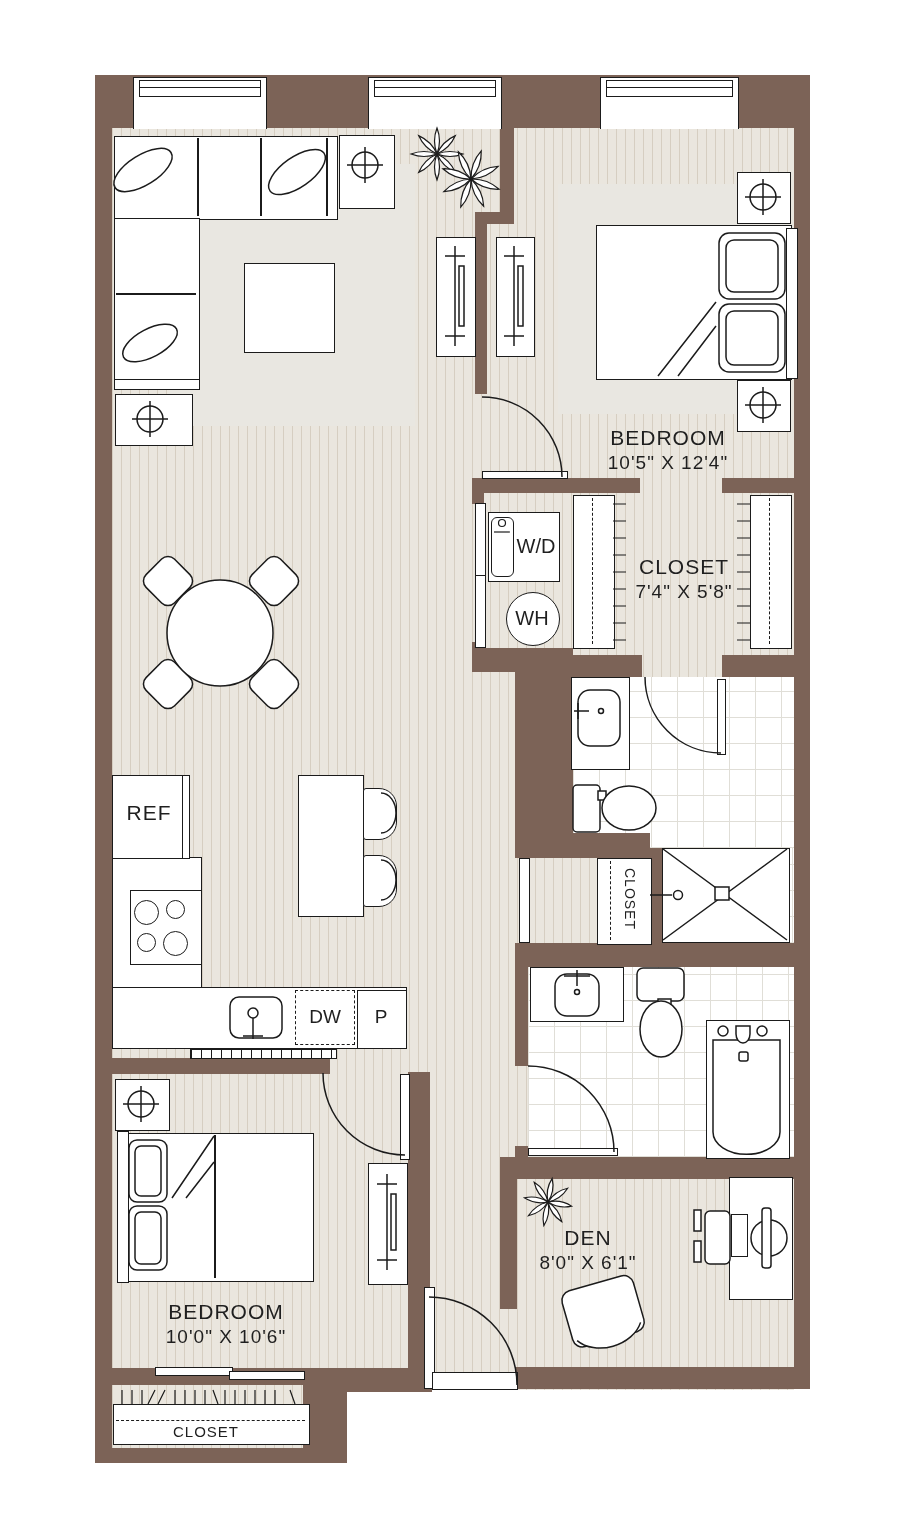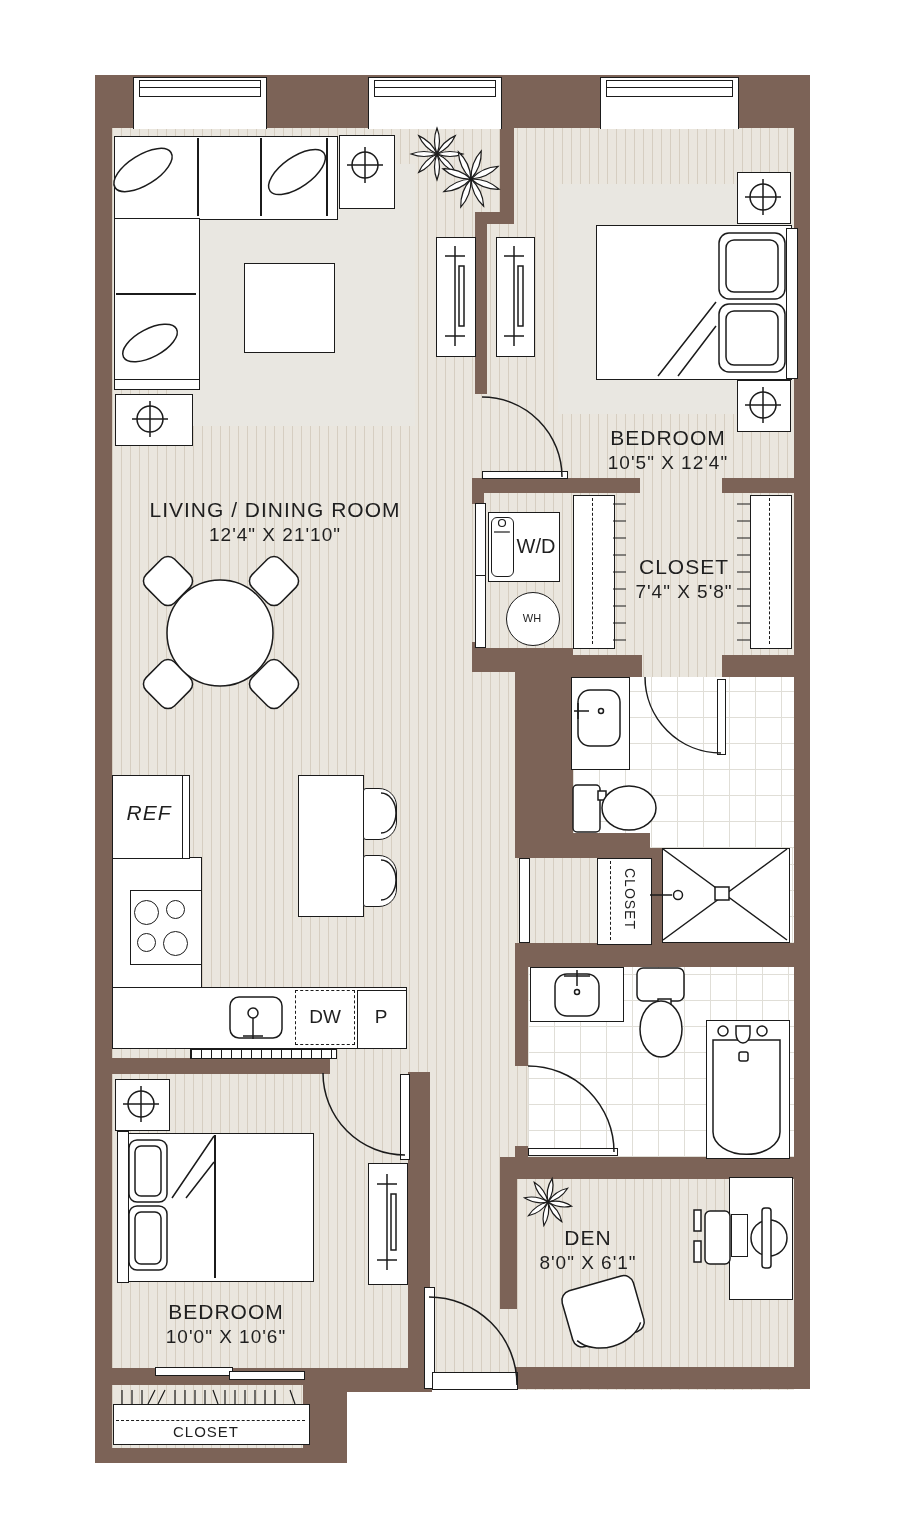--- a/index.html
+++ b/index.html
@@ -321,42 +321,38 @@
     </g>
 
     <g transform="rotate(-16 605 1318)">
       <rect x="568" y="1282" width="74" height="58" rx="10" fill="#fff"></rect>
       <path d="M 572 1332 a 37 28 0 0 0 66 0" fill="#fff"></path>
     </g>
 
     <path d="M 381 793 a 15 20 0 0 1 0 40 M 381 860 a 15 20 0 0 1 0 40"></path>
   </svg>
 
-  <div class="lbl" style="left:275px;top:522px;">
-    <div>LIVING / DINING ROOM</div>
-    <div class="dims">12'4" X 21'10"</div>
-  </div>
   <div class="lbl" style="left:668px;top:450px;">
     <div>BEDROOM</div>
     <div class="dims">10'5" X 12'4"</div>
   </div>
   <div class="lbl" style="left:684px;top:579px;">
     <div>CLOSET</div>
     <div class="dims">7'4" X 5'8"</div>
   </div>
   <div class="lbl" style="left:226px;top:1324px;">
     <div>BEDROOM</div>
     <div class="dims">10'0" X 10'6"</div>
   </div>
   <div class="lbl" style="left:588px;top:1250px;">
     <div>DEN</div>
     <div class="dims">8'0" X 6'1"</div>
   </div>
 
-  <div class="fix" style="left:149px;top:813px;font-size:21px;letter-spacing:1px;font-style:italic;">REF</div>
+  <div class="fix" style="left:149px;top:813px;font-size:21px;letter-spacing:1px;">REF</div>
   <div class="fix" style="left:325px;top:1017px;font-size:19px;">DW</div>
   <div class="fix" style="left:381px;top:1017px;font-size:19px;">P</div>
   <div class="fix" style="left:536px;top:546px;font-size:20px;">W/D</div>
-  <div class="fix" style="left:532px;top:618px;font-size:11px;">WH</div>
+  <div class="fix" style="left:532px;top:618px;font-size:20px;">WH</div>
   <div class="fix vert" style="left:630px;top:899px;font-size:14px;letter-spacing:1px;">CLOSET</div>
   <div class="fix" style="left:206px;top:1431px;font-size:15px;letter-spacing:1px;">CLOSET</div>
 
 </div>
 
 </body></html>

